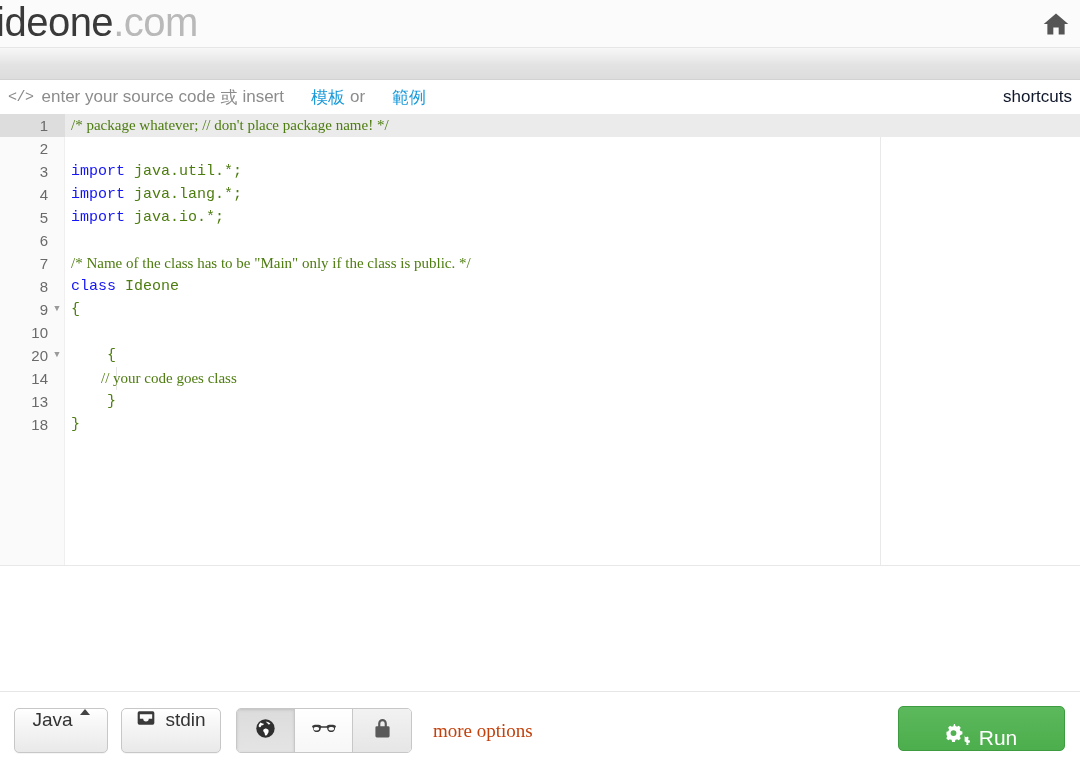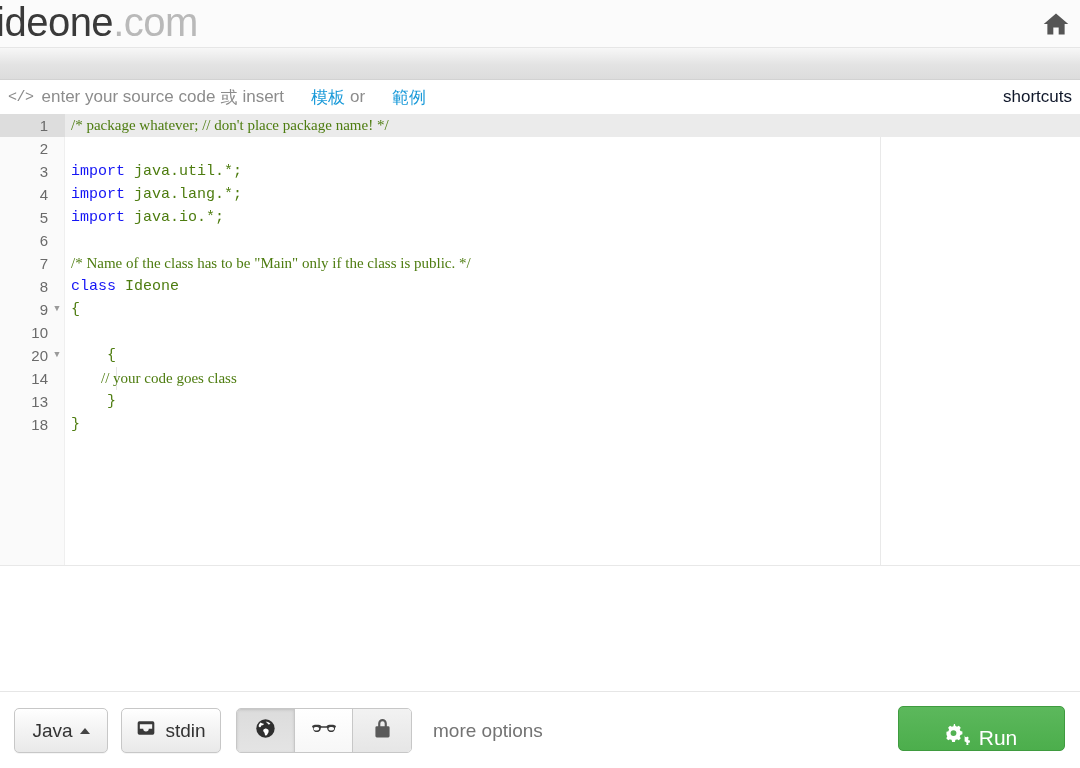--- a/index.html
+++ b/index.html
@@ -132,21 +132,21 @@
     background: #ffffff;
     border-top: 1px solid #e6e6e6;
   }
 
   .btn {
     position: absolute; top: 16px;
     height: 45px;
     background: linear-gradient(to bottom, #ffffff 0%, #f3f3f3 50%, #e9e9e9 100%);
     border: 1px solid #c7c7c7;
     border-radius: 5px;
-    display: flex; align-items: center; justify-content: center;
+    display: flex; justify-content: center;
     font-size: 19px; color: #333333;
     cursor: pointer;
     box-shadow: 0 1px 0 rgba(0,0,0,0.04);
   }
 
   .btn-lang { left: 14px; width: 94px; gap: 7px; }
   .caret-up {
     width: 0; height: 0;
     border-left: 5px solid transparent;
     border-right: 5px solid transparent;
@@ -173,21 +173,21 @@
     background: linear-gradient(to bottom, #dcdcdc 0%, #e4e4e4 100%);
     box-shadow: inset 0 1px 3px rgba(0,0,0,0.13);
   }
   .gbtn.light {
     background: linear-gradient(to bottom, #ffffff 0%, #f7f7f7 100%);
   }
 
   .more-options {
     position: absolute; left: 433px; top: 16px; height: 45px;
     display: flex; align-items: center;
-    font-size: 19px; color: #737373; cursor: pointer;
+    font-size: 19px; color: #c2410c; cursor: pointer; font-family: Liberation Serif, serif;
   }
 
   .btn-run {
     position: absolute; right: 15px; top: 706px;
     width: 167px; height: 45px;
     background: linear-gradient(to bottom, #5cb85c 0%, #4cae4c 100%);
     border: 1px solid #3f9b3f;
     border-radius: 5px;
     display: flex; align-items: flex-end; justify-content: center;
     gap: 9px;

